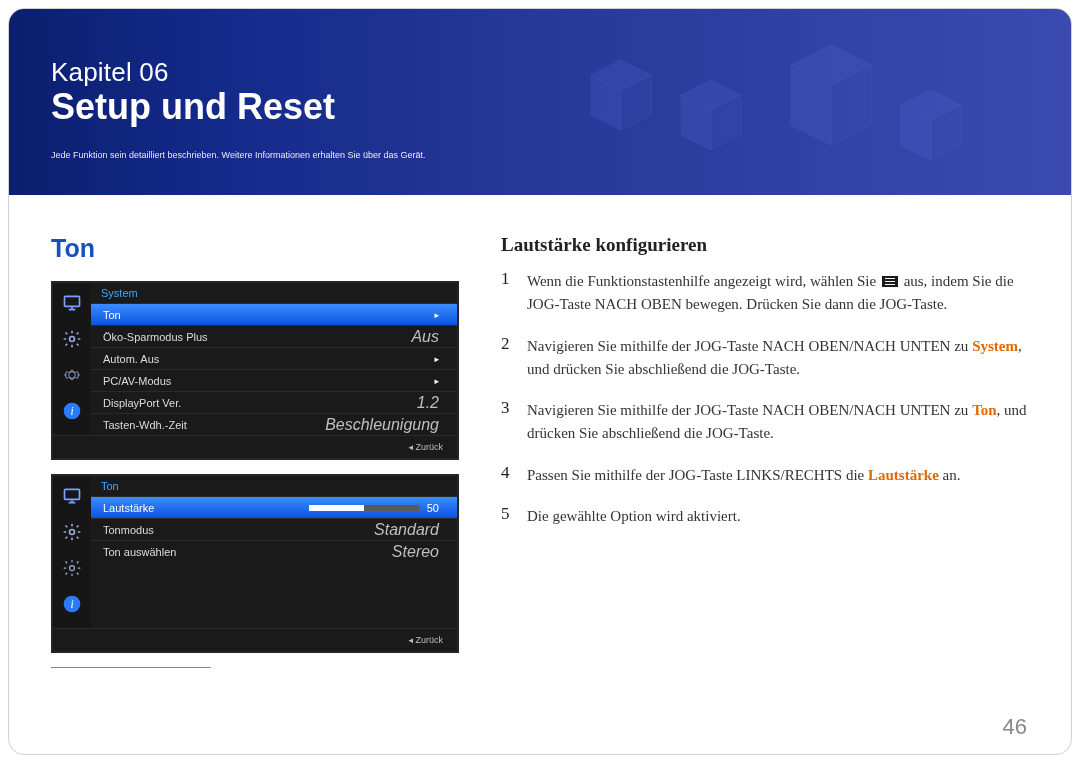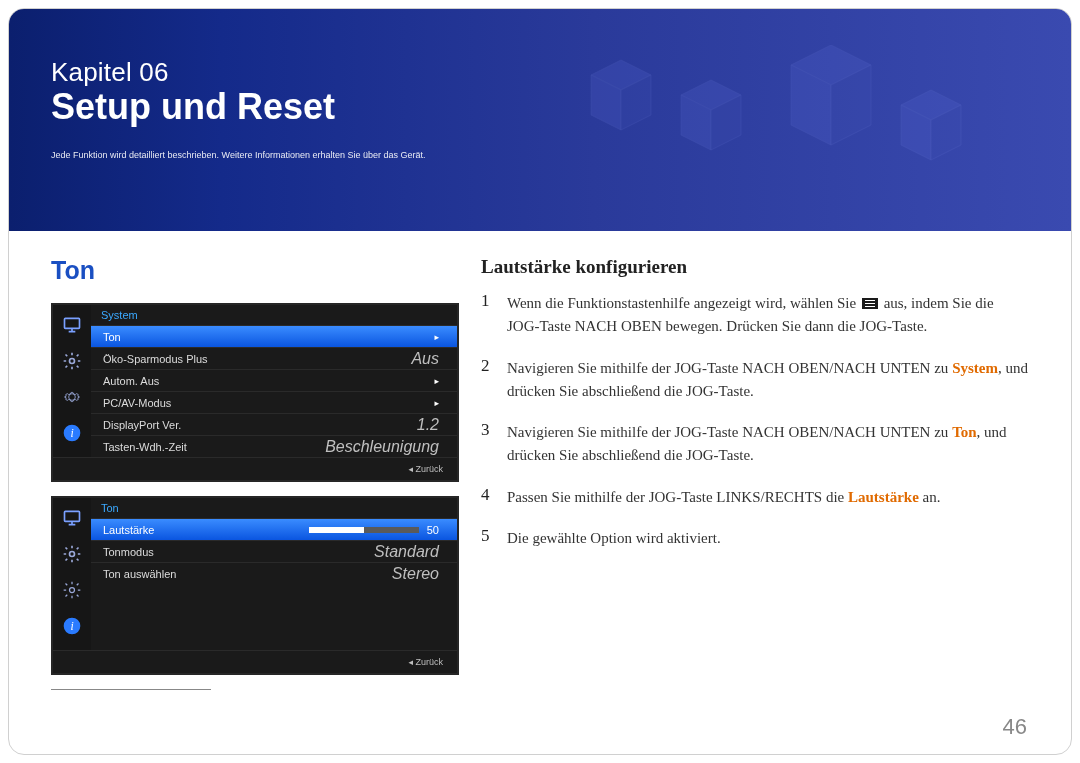--- a/index.html
+++ b/index.html
@@ -13,21 +13,21 @@
   }
   .page-frame {
     position: absolute;
     inset: 8px;
     border: 1px solid #d0d0d0;
     border-radius: 16px;
     overflow: hidden;
   }
   .banner {
     position: relative;
-    height: 222px;
+    height: 186px;
     background: linear-gradient(90deg, #0b1f6e 0%, #142a8a 20%, #2a3a9a 55%, #3a4ab0 100%);
     padding: 48px 42px 0 42px;
     color: #fff;
   }
   .banner .chapter {
     font-size: 26px;
     font-weight: 400;
     letter-spacing: 0.2px;
   }
   .banner .title {
@@ -44,22 +44,22 @@
   .banner-cubes {
     position: absolute;
     right: 80px;
     top: 36px;
     width: 460px;
     height: 140px;
     opacity: 0.35;
   }
   .content {
     display: flex;
-    padding: 25px 42px 10px 42px;
-    gap: 20px;
+    padding: 39px 42px 10px 42px;
+    gap: 40px;
   }
   .col-left { width: 410px; }
   .col-right { flex: 1; font-family: Liberation Serif, serif; }
   .h-ton {
     color: #1a4fc2;
     font-size: 25px;
     font-weight: 600;
     margin-bottom: 18px;
   }
   .h-laut {
@@ -219,21 +219,21 @@
         <polygon points="260,20 300,0 340,20 300,40"></polygon>
           <polygon points="260,20 260,80 300,100 300,40"></polygon>
           <polygon points="300,40 340,20 340,80 300,100" fill="#4353b8"></polygon>
         <polygon points="370,60 400,45 430,60 400,75"></polygon>
           <polygon points="370,60 370,100 400,115 400,75"></polygon>
           <polygon points="400,75 430,60 430,100 400,115" fill="#4353b8"></polygon>
       </g>
     </svg>
     <div class="chapter">Kapitel 06</div>
     <div class="title">Setup und Reset</div>
-    <div class="subtitle">Jede Funktion wird detailliert beschrieben. Weitere Informationen erhalten Sie über das Gerät.</div>
+    <div class="subtitle">Jede Funktion sein detailliert beschrieben. Weitere Informationen erhalten Sie über das Gerät.</div>
   </div>
 
   <div class="content">
     <div class="col-left">
       <div class="h-ton">Ton</div>
 
       <div class="osd">
         <div class="osd-body">
           <div class="osd-sidebar">
             <span class="osd-icon">

